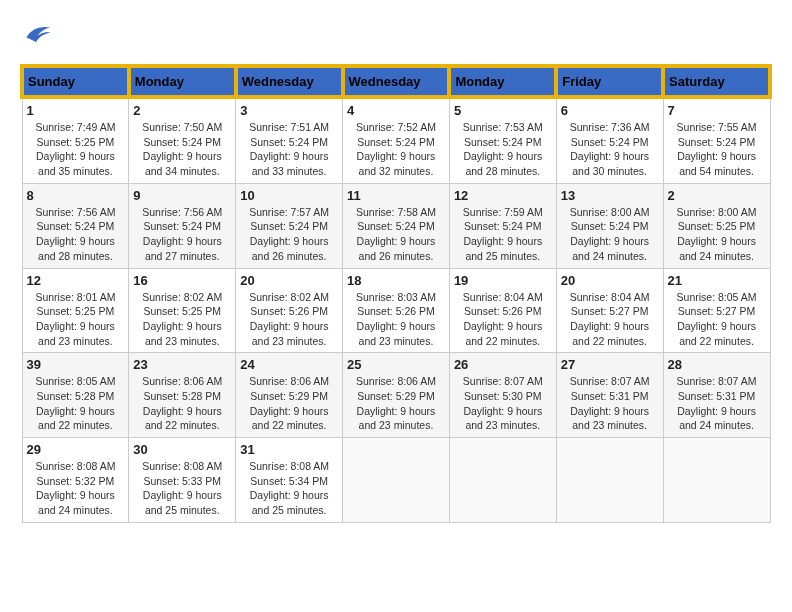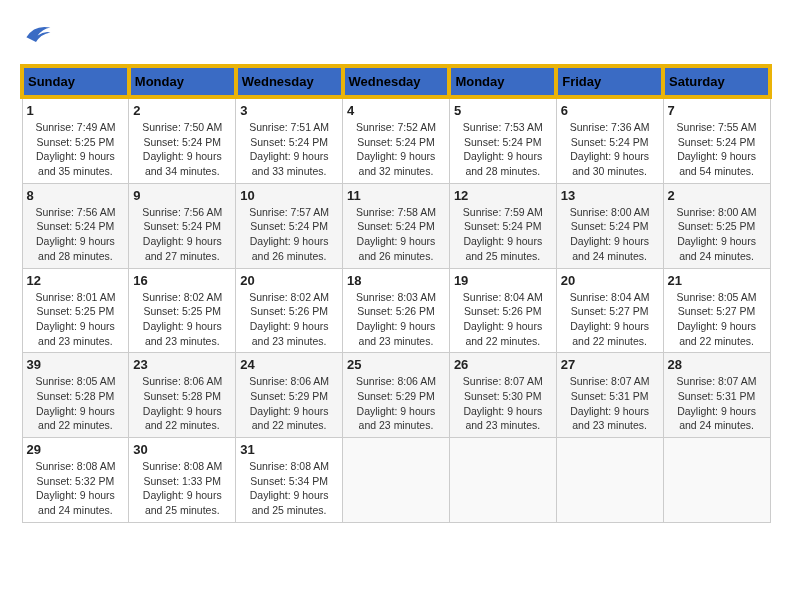--- a/index.html
+++ b/index.html
@@ -359,21 +359,21 @@
         <div class="day-info">
           <span>Sunrise: 8:08 AM</span><br>
           <span>Sunset: 5:32 PM</span><br>
           <span>Daylight: 9 hours and 24 minutes.</span>
         </div>
       </td>
         <td>
         <span class="day-num">30</span>
         <div class="day-info">
           <span>Sunrise: 8:08 AM</span><br>
-          <span>Sunset: 1:33 PM</span><br>
+          <span>Sunset: 5:33 PM</span><br>
           <span>Daylight: 9 hours and 25 minutes.</span>
         </div>
       </td>
         <td>
         <span class="day-num">31</span>
         <div class="day-info">
           <span>Sunrise: 8:08 AM</span><br>
           <span>Sunset: 5:34 PM</span><br>
           <span>Daylight: 9 hours and 25 minutes.</span>
         </div>

